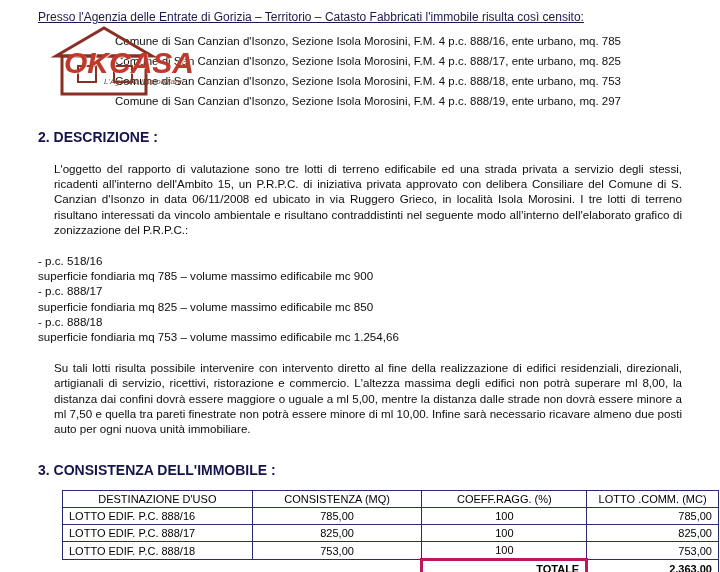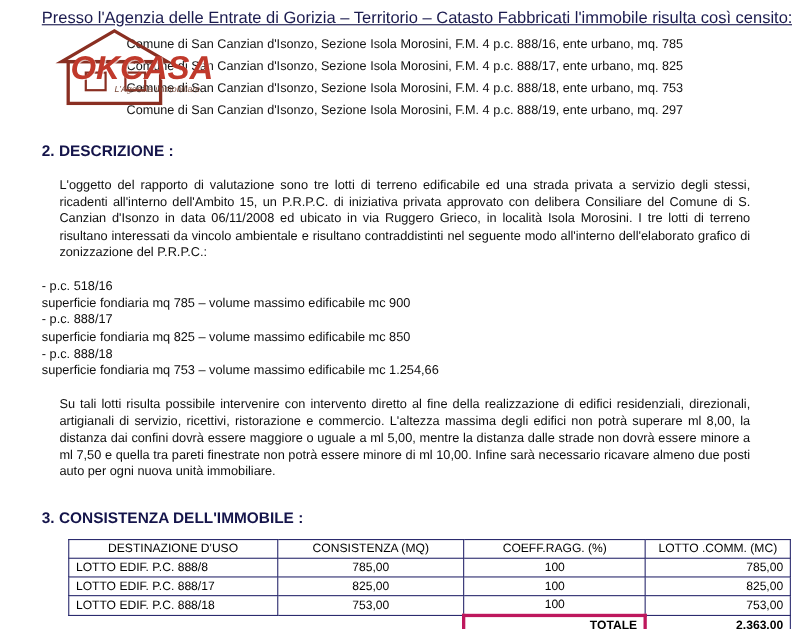--- a/index.html
+++ b/index.html
@@ -18,21 +18,21 @@
   .page {
     position: relative;
     width: 720px;
     height: 572px;
     box-sizing: border-box;
     padding: 10px 22px 0 38px;
   }
 
   
   .intro-line {
-    font-size: 15px;
+    font-size: 12px;
     line-height: 14px;
     color: #1a1a4e;
     text-decoration: underline;
     white-space: nowrap;
     margin-bottom: 7px;
   }
   .cadastre-list {
     margin: 0 0 0 0;
   }
   .cadastre-line {
@@ -191,21 +191,21 @@
     <thead>
       <tr>
         <th class="col-dest">DESTINAZIONE D'USO</th>
         <th class="col-sup">CONSISTENZA (MQ)</th>
         <th class="col-coef">COEFF.RAGG. (%)</th>
         <th class="col-vol">LOTTO .COMM. (MC)</th>
       </tr>
     </thead>
     <tbody>
       <tr>
-        <td class="dest">LOTTO EDIF. P.C. 888/8</td>
+        <td class="dest">LOTTO EDIF. P.C. 888/16</td>
         <td class="sup">785,00</td>
         <td class="coef">100</td>
         <td class="vol">785,00</td>
       </tr>
       <tr>
         <td class="dest">LOTTO EDIF. P.C. 888/17</td>
         <td class="sup">825,00</td>
         <td class="coef">100</td>
         <td class="vol">825,00</td>
       </tr>

